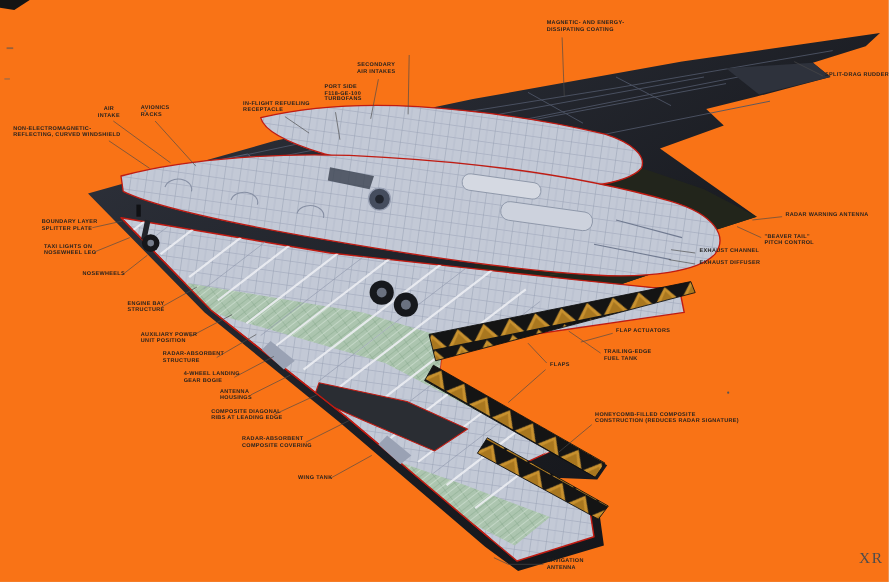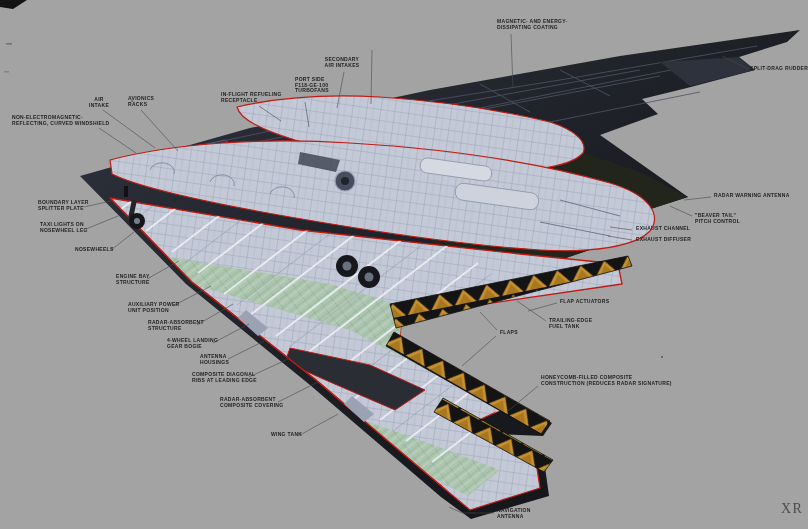--- a/index.html
+++ b/index.html
@@ -1,16 +1,16 @@
 <!DOCTYPE html>
 <html><head>
 <meta charset="utf-8">
 <style>
   html,body{margin:0;padding:0;background:#d8d6d0;}
-  .stage{position:relative;width:808px;height:529px;background:#a3a3a3;overflow:hidden;
+  .stage{position:relative;width:808px;height:529px;background:#f97316;overflow:hidden;
          font-family:"Liberation Sans",sans-serif;}
   .art,.leads{position:absolute;left:0;top:0;width:808px;height:529px;}
   .lbl{position:absolute;font-size:5px;line-height:5.7px;font-weight:bold;color:#1f1f1f;
        letter-spacing:.3px;white-space:nowrap;}
   .lbl.center{text-align:center;transform:translateX(-50%);}
   .lbl span{display:block;}
   .pagemark{position:absolute;left:781px;top:501px;font-family:"Liberation Serif",serif;
             font-size:14px;color:#4c4c4c;letter-spacing:1.5px;font-weight:normal;}
 </style>
 </head>

